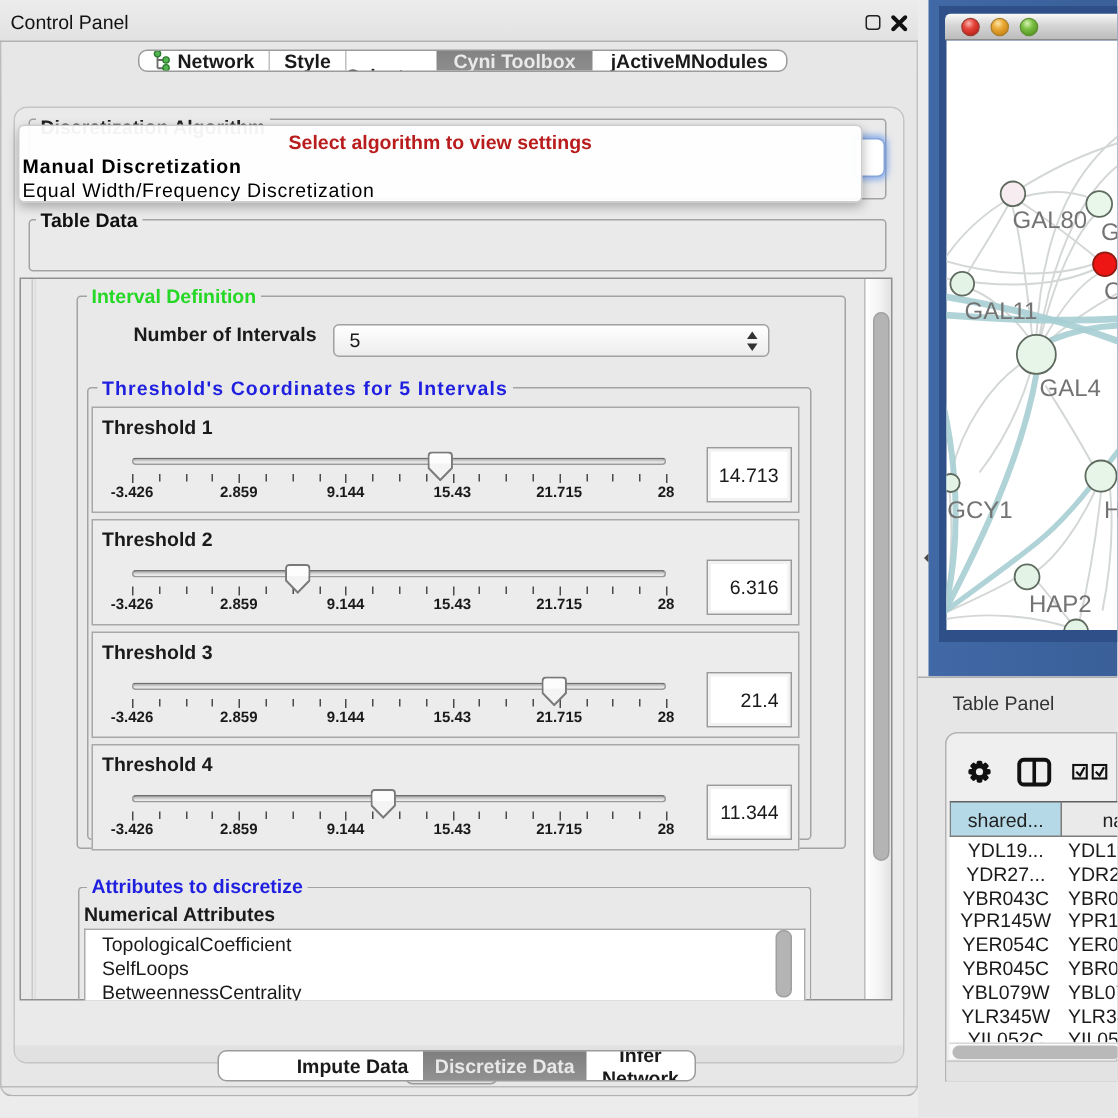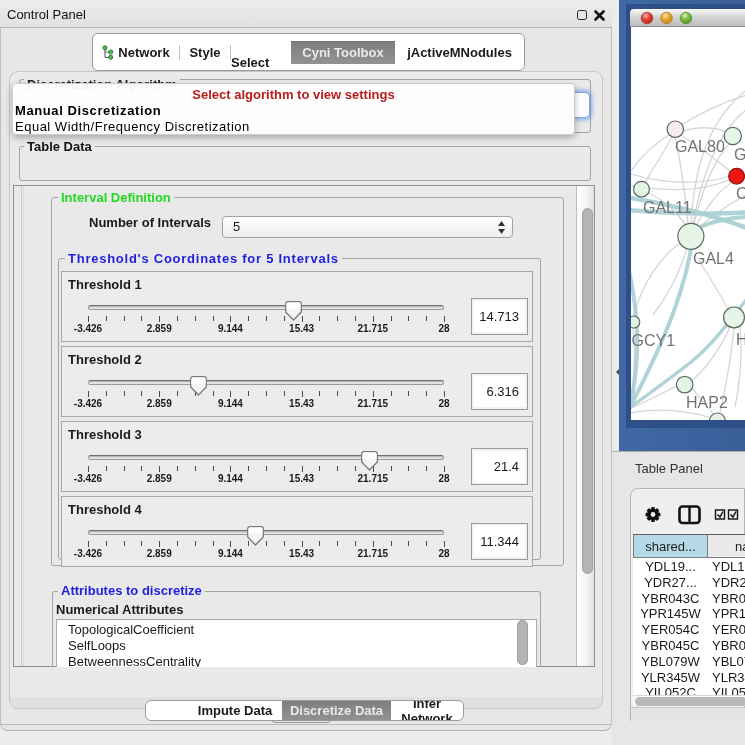--- a/index.html
+++ b/index.html
@@ -158,21 +158,21 @@
   </div>
 
   <div class="abs" style="left:0; top:0; width:612px; height:28px;
        background:linear-gradient(#ececec,#e2e2e2); border-bottom:1px solid #b3b3b3;"></div>
   <div class="abs" style="left:7px; top:7px; color:#111;">Control Panel</div>
   <div class="abs" style="left:577px; top:10px; width:10px; height:10px; border:1.6px solid #222; border-radius:2.5px;"></div>
   <svg class="abs" style="left:594px; top:10px;" width="11" height="11" viewBox="0 0 11 11">
     <path d="M 1.5,1.5 L 9.5,9.5 M 9.5,1.5 L 1.5,9.5" stroke="#111" stroke-width="2.6" stroke-linecap="round"></path>
   </svg>
 
-  <div class="abs" id="toptabs" style="left:92px; top:33px; width:433px; height:38px; background:#fff;
+  <div class="abs" id="toptabs" style="left:92px; top:33px; width:433px; height:15px; background:#fff;
        border:1px solid #9b9b9b; border-radius:6px; display:flex; align-items:center; overflow:hidden; font-weight:bold;">
     <div style="width:86px; text-align:center; position:relative;">
       <svg style="vertical-align:-3px; margin-right:4px;" width="12" height="15" viewBox="0 0 12 15">
         <g stroke="#6b6b6b" stroke-width="1.2" fill="none">
           <line x1="3" y1="3" x2="3" y2="12.5"></line>
             <line x1="3" y1="7" x2="8.5" y2="7"></line>
             <line x1="3" y1="12.5" x2="8.5" y2="12.5"></line>
         </g>
         <g fill="#53b552" stroke="#2c7a2c" stroke-width="0.9">
           <circle cx="3" cy="2.8" r="2.1"></circle>

